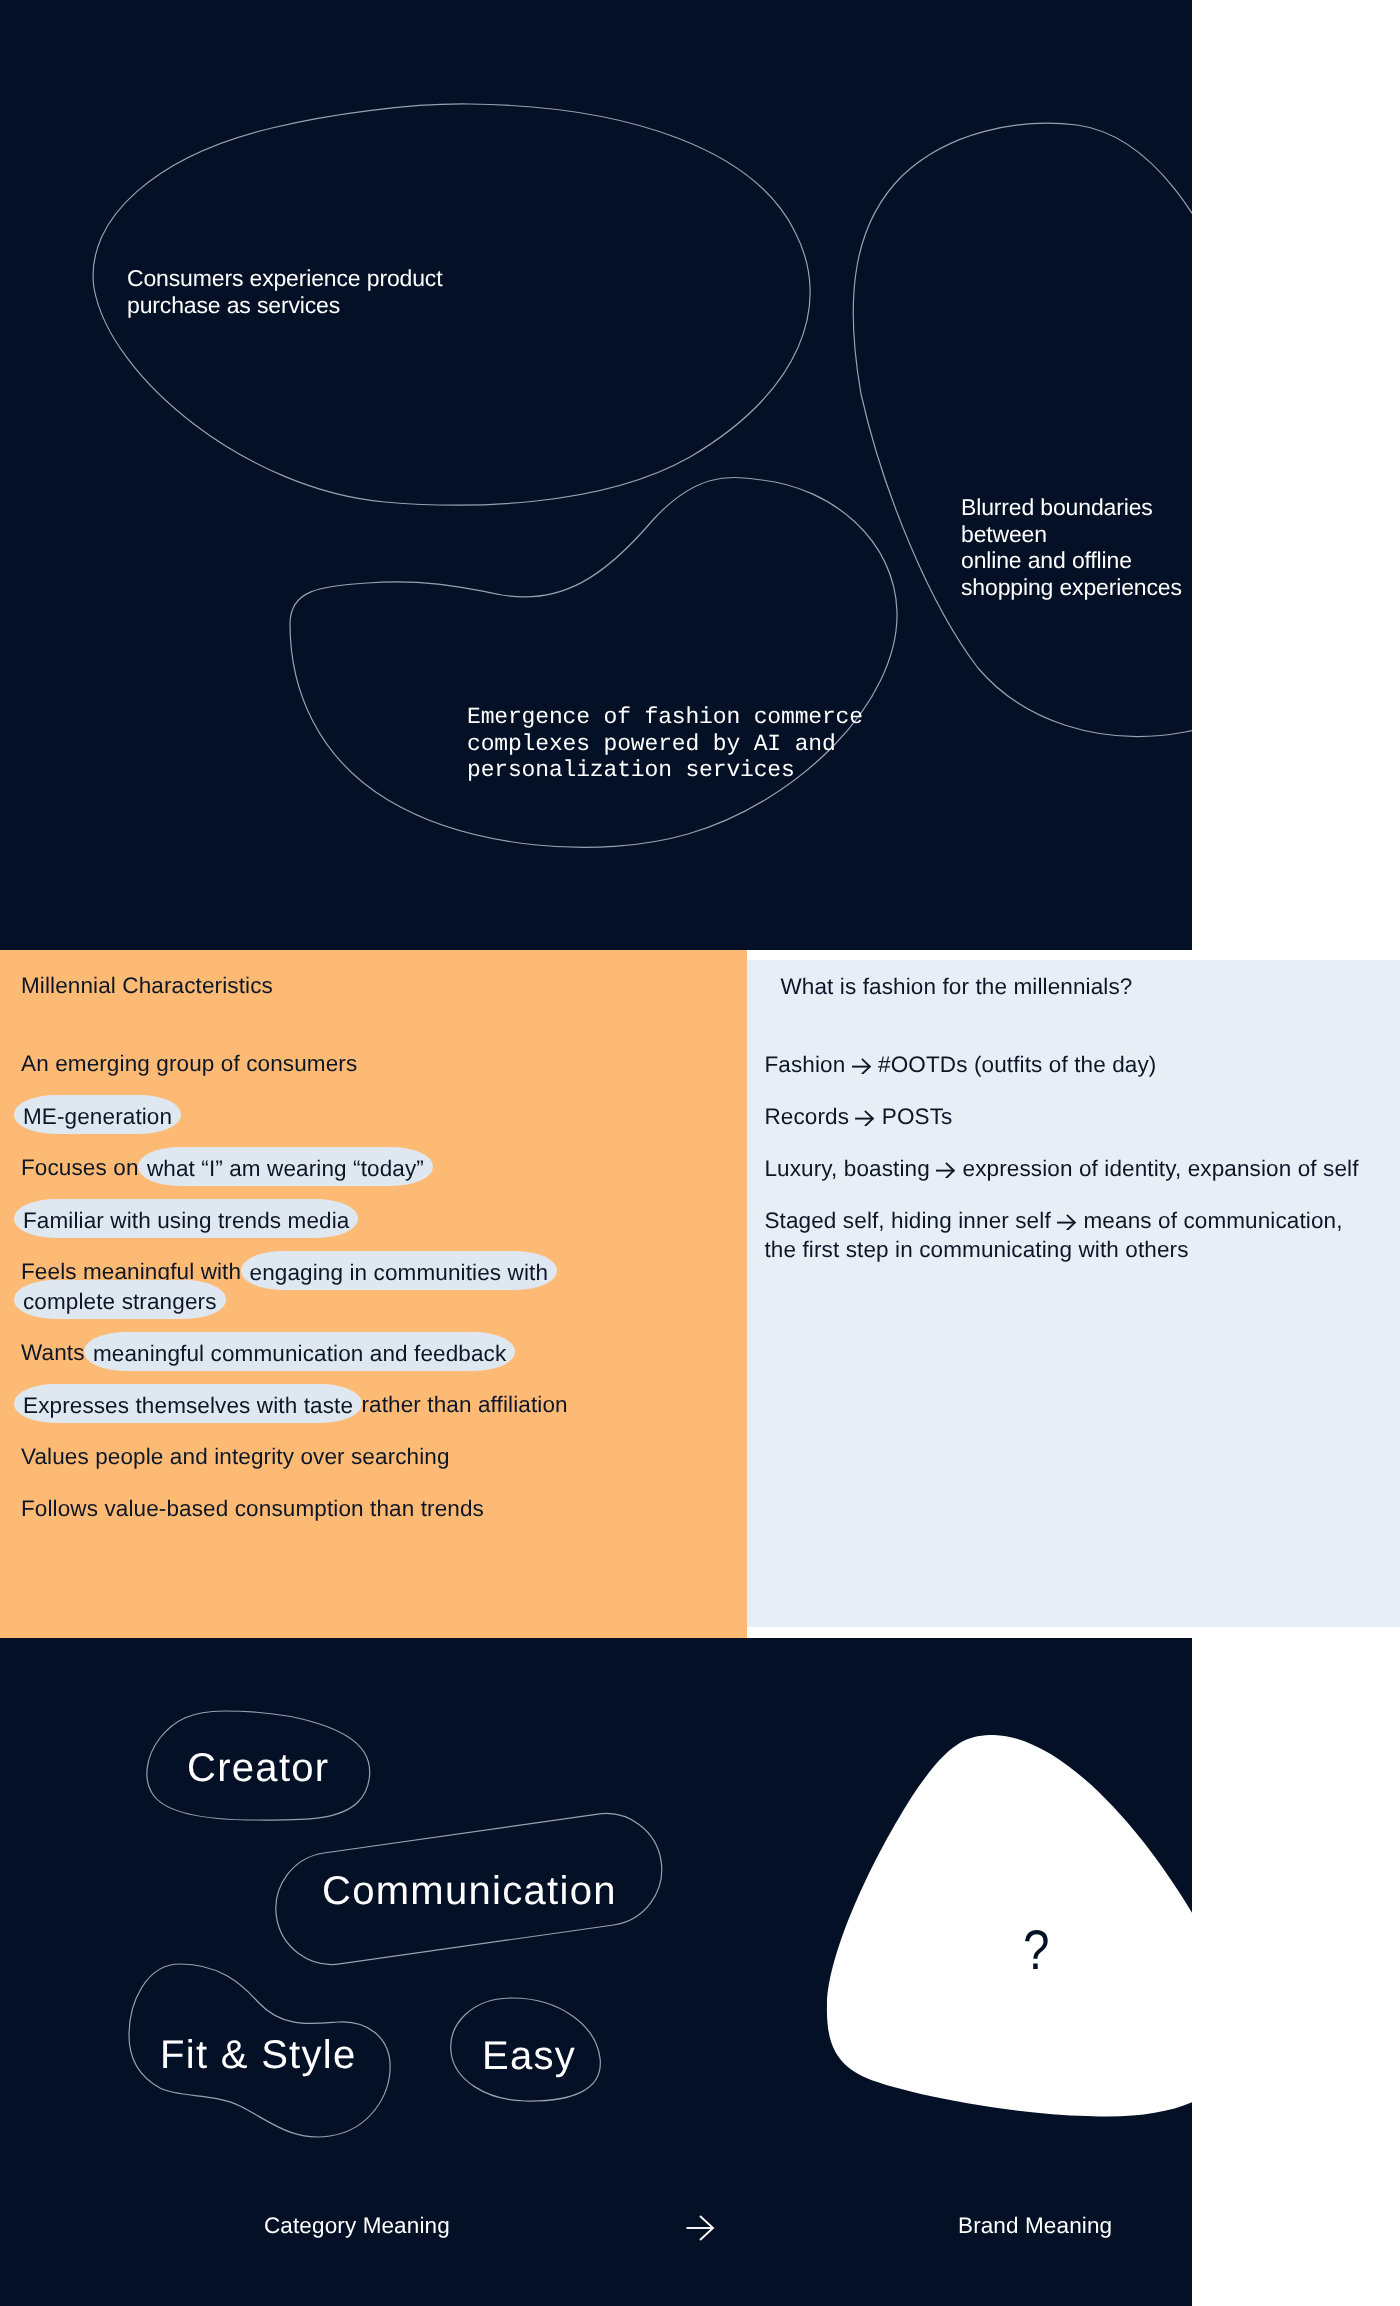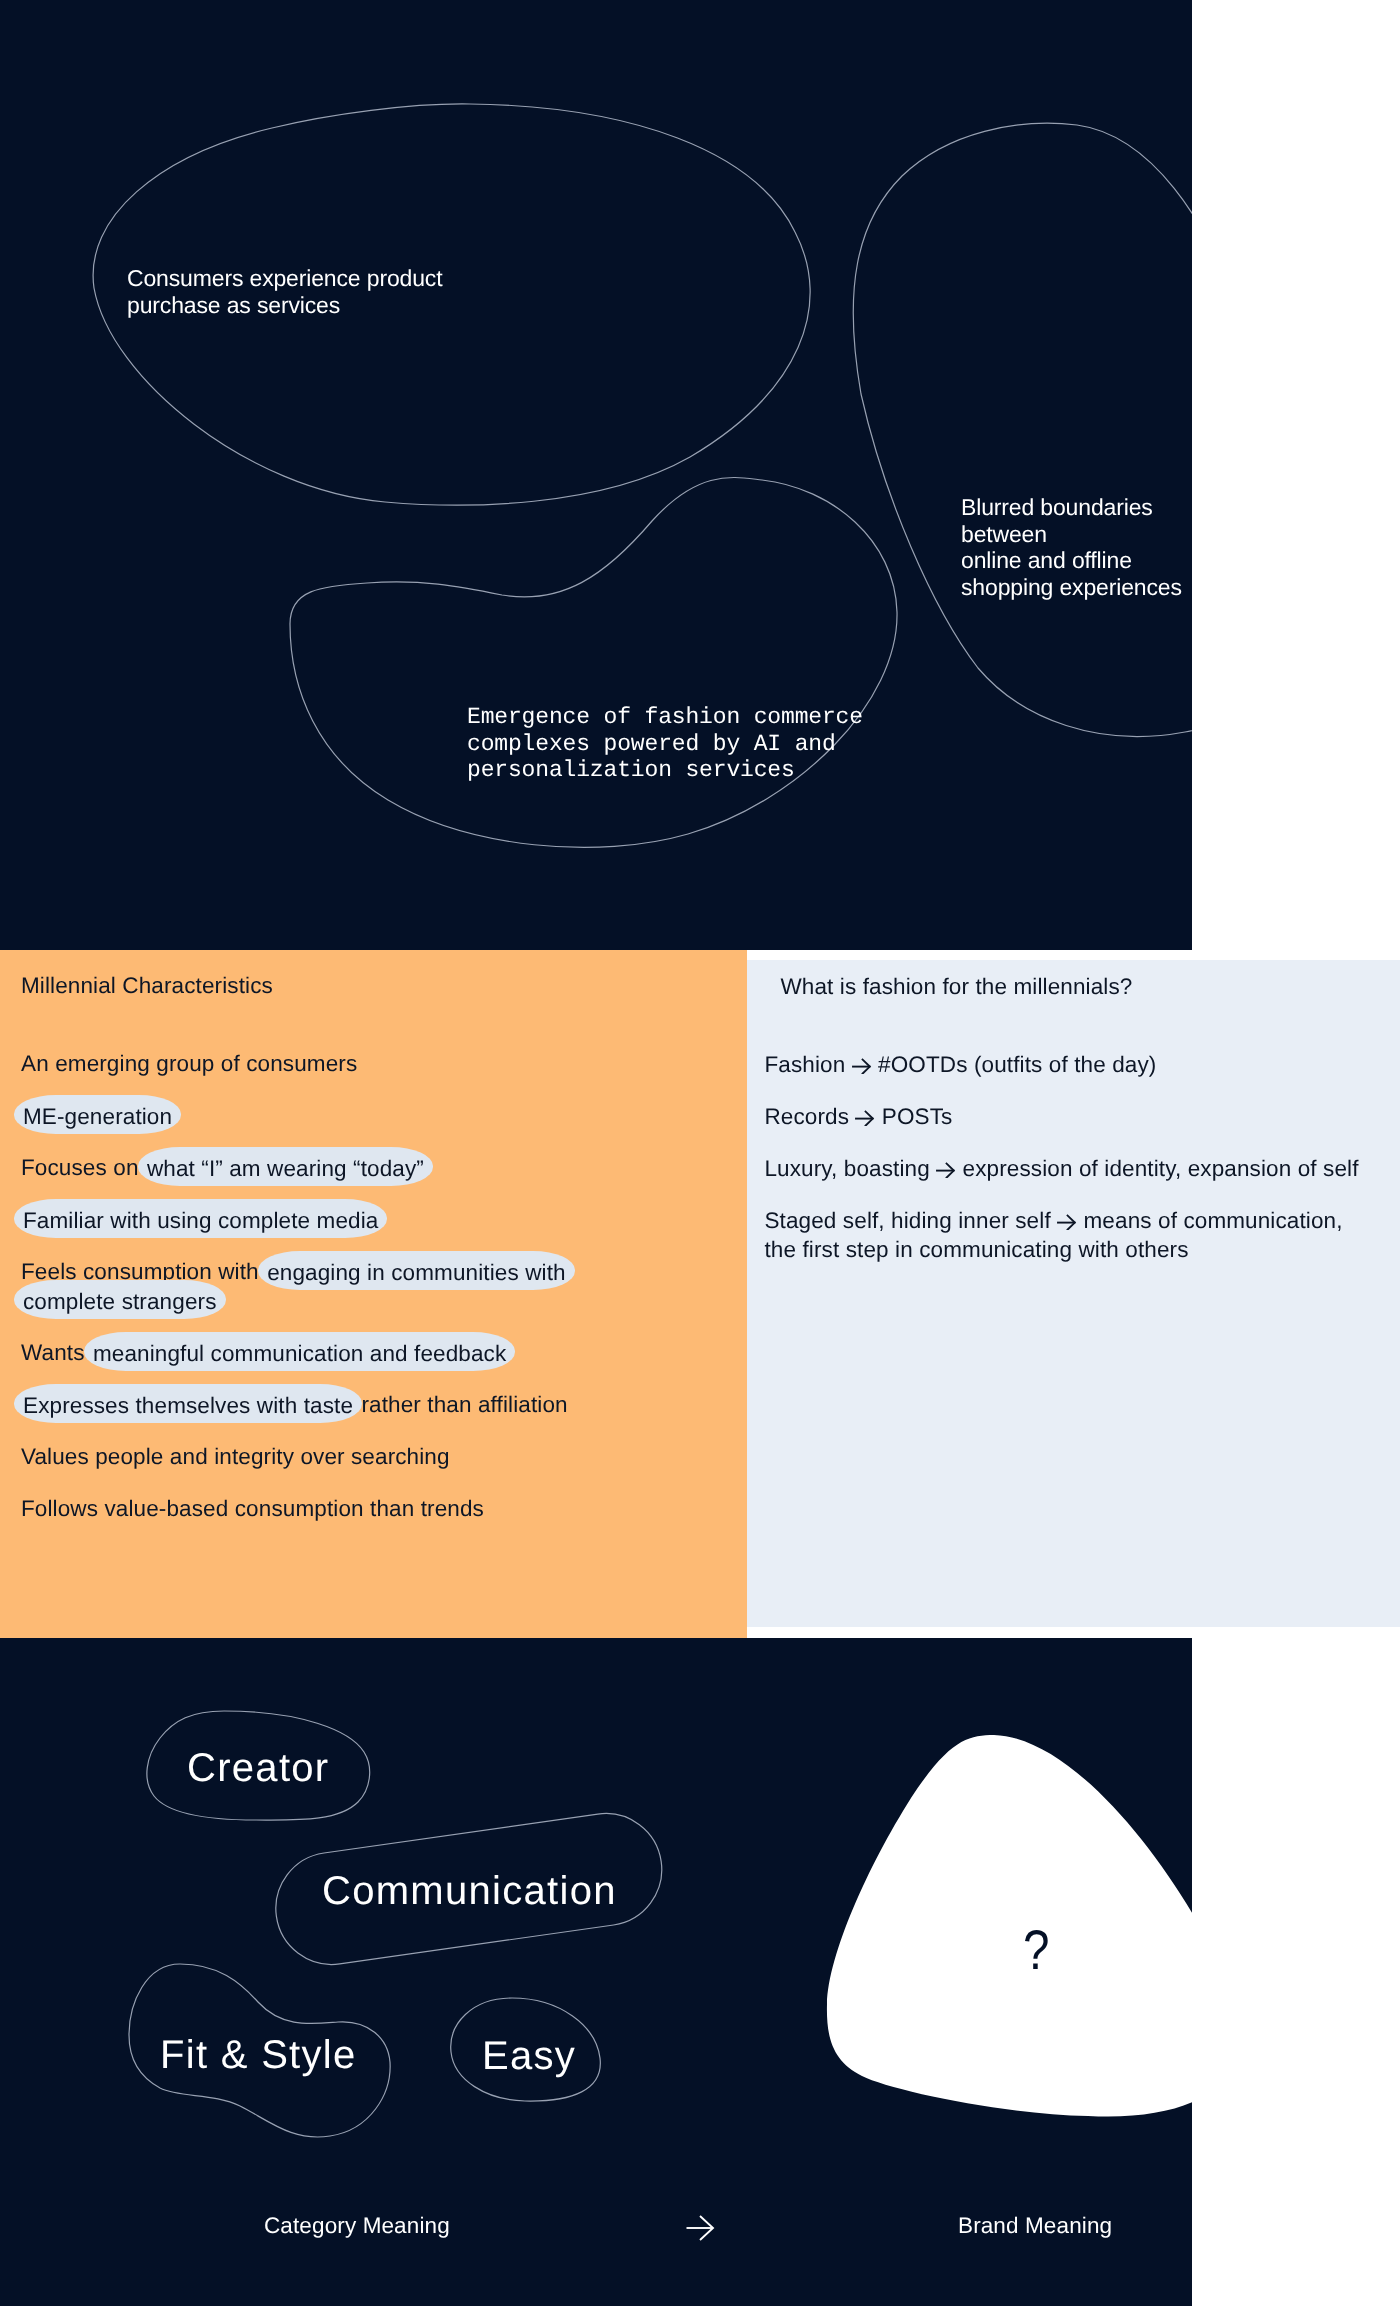--- a/index.html
+++ b/index.html
@@ -63,22 +63,22 @@
 personalization services</div>
   </section>
 
   <section class="mid">
     <div class="mid-left">
       <div class="col-head" style="left:21px; top:21px;">Millennial Characteristics</div>
       <div class="lines" style="left:21px; top:99px; width:560px;" id="left-lines">
           <div class="li"><span>An emerging group of consumers</span></div>
           <div class="li"><span class="hl">ME-generation</span></div>
           <div class="li"><span>Focuses on </span><span class="hl">what “I” am wearing “today”</span></div>
-          <div class="li"><span class="hl">Familiar with using complete media</span></div>
-          <div class="li"><span>Feels consumption with </span><span class="hl">engaging in communities with complete strangers</span></div>
+          <div class="li"><span class="hl">Familiar with using trends media</span></div>
+          <div class="li"><span>Feels meaningful with </span><span class="hl">engaging in communities with complete strangers</span></div>
           <div class="li"><span>Wants </span><span class="hl">meaningful communication and feedback</span></div>
           <div class="li"><span class="hl">Expresses themselves with taste</span><span> rather than affiliation</span></div>
           <div class="li"><span>Values people and integrity over searching</span></div>
           <div class="li"><span>Follows value-based consumption than trends</span></div>
         </div>
     </div>
     <div class="mid-right">
       <div class="col-head" style="left:33px; top:12px;">What is fashion for the millennials?</div>
       <div class="lines" style="left:17px; top:90px; width:670px;" id="right-lines">
           <div class="li"><span>Fashion <span class="arrow-wrap"><svg class="inline-arrow" viewBox="0 0 20 16" width="20" height="16" aria-hidden="true">

